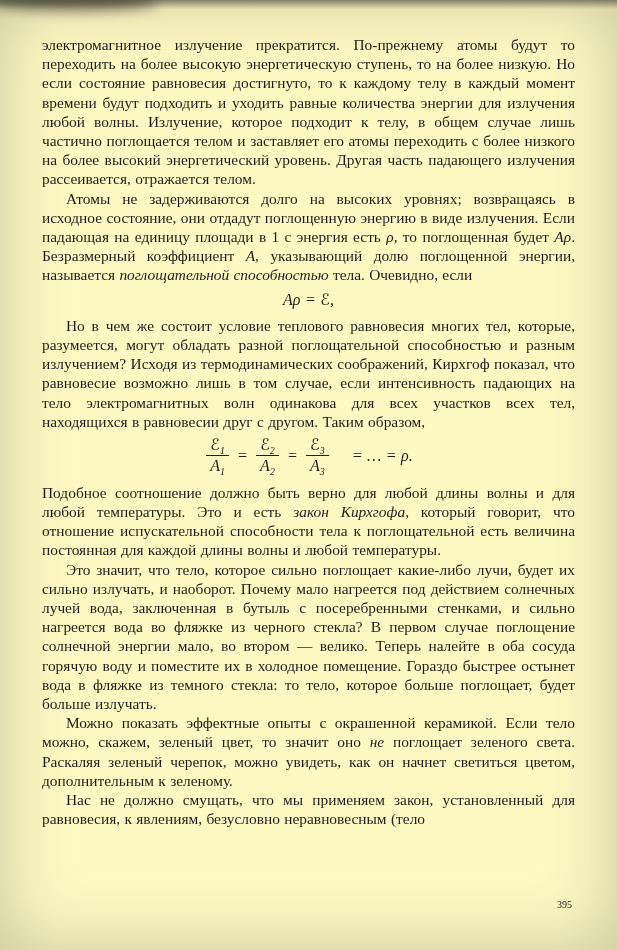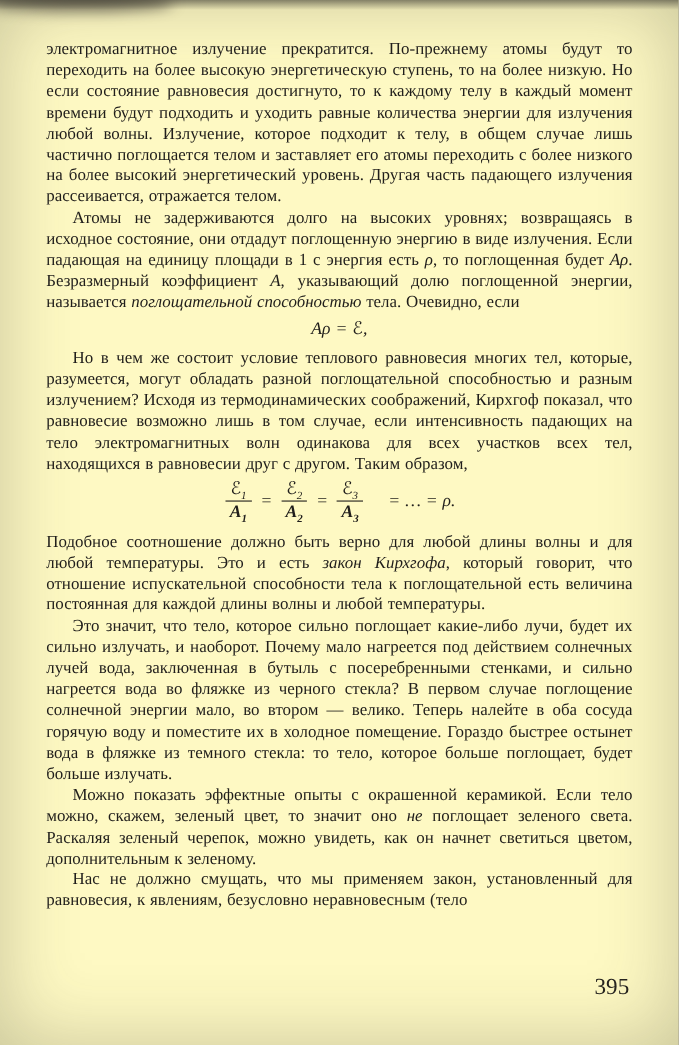--- a/index.html
+++ b/index.html
@@ -62,40 +62,39 @@
     margin: 0 2px;
   }
   .frac .fnum {
     display: block;
     border-bottom: 1px solid #201e1b;
     padding: 0 4px 1px;
   }
   .frac .fden {
     display: block;
     padding: 1px 4px 0;
-    font-weight: bold;
   }
   .formula sub {
     font-size: 10px;
     line-height: 0;
   }
   .formula .eq {
     font-style: normal;
     margin: 0 7px;
     vertical-align: middle;
   }
   .formula .tail {
     margin-left: 7px;
     vertical-align: middle;
   }
   .page-number {
     position: absolute;
     right: 45px;
     bottom: 40px;
-    font-size: 21px;
+    font-size: 10px;
     color: #26241f;
   }
 </style>
 </head>
 <body>
 
 <div class="page">
   <div class="edge-top"></div>
   <div class="smudge"></div>
   <div class="column">

